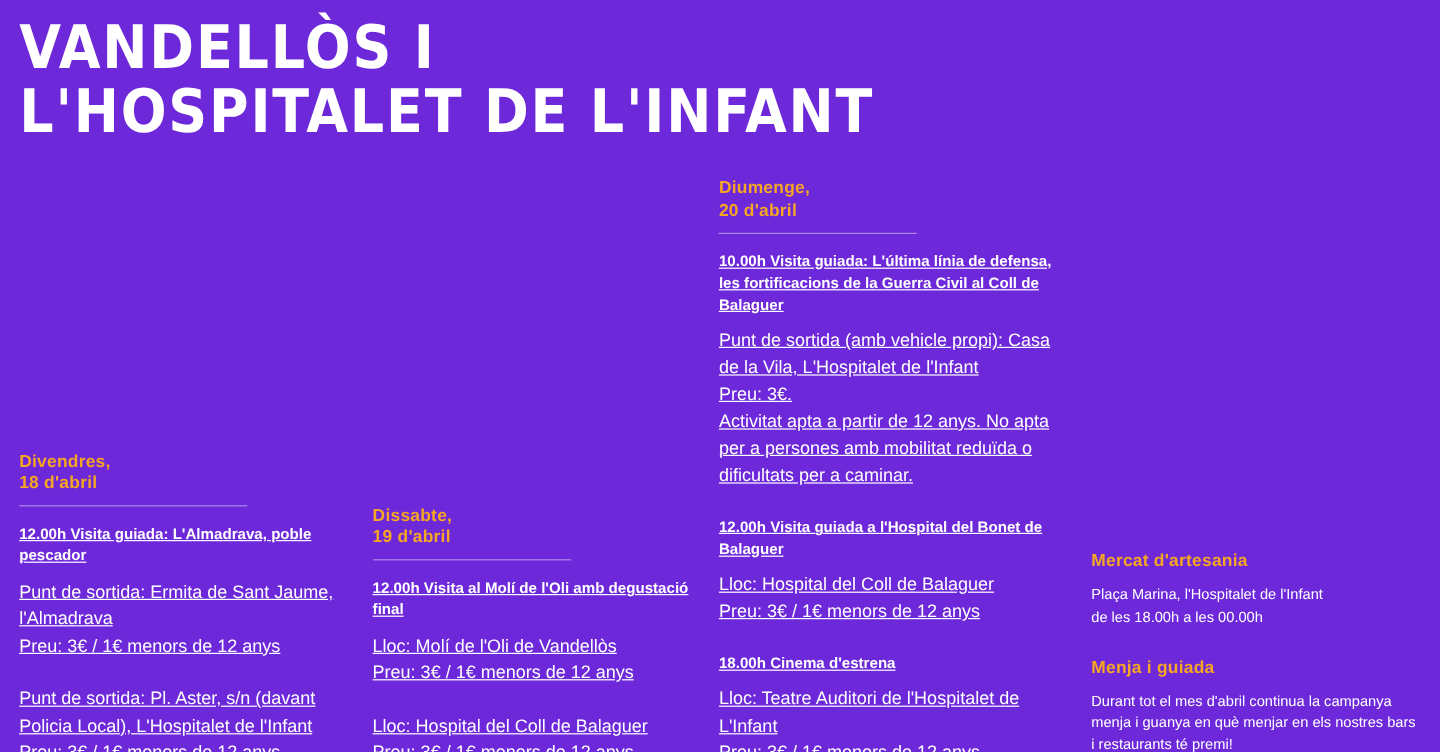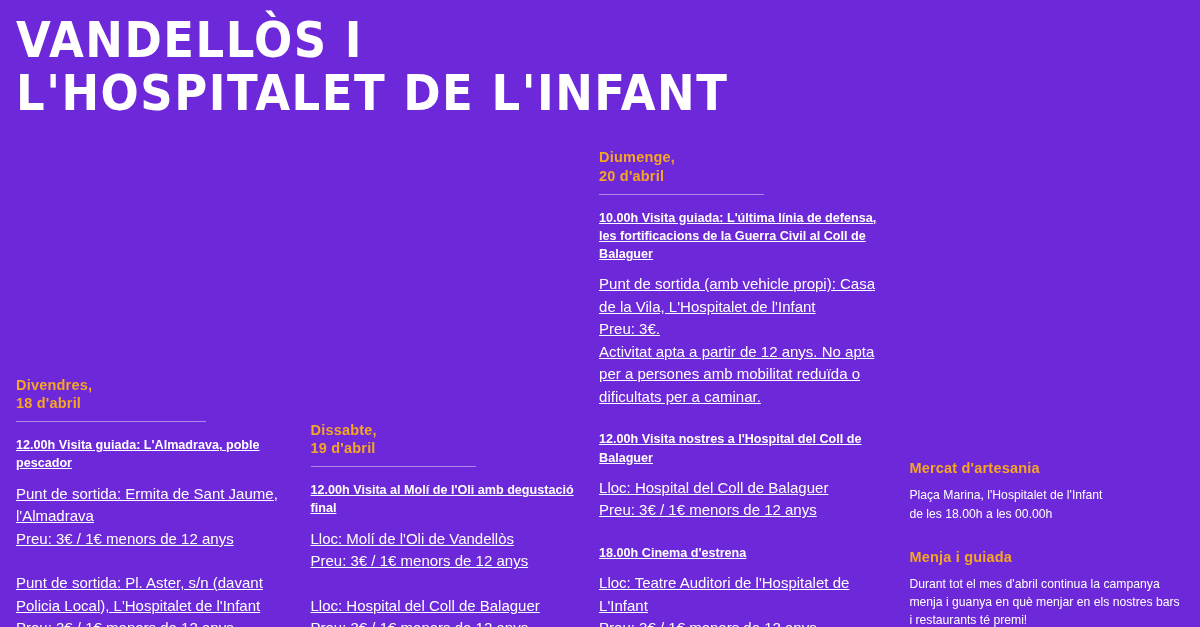--- a/index.html
+++ b/index.html
@@ -128,21 +128,21 @@
     <div class="col col-3">
       <div class="day-head">Diumenge,<br>20 d'abril</div>
       <div class="rule short"></div>
 
       <div class="event">
         <div class="headline">10.00h Visita guiada: L'última línia de defensa, les fortificacions de la Guerra Civil al Coll de Balaguer</div>
         <div class="detail">Punt de sortida (amb vehicle propi): Casa de la Vila, L'Hospitalet de l'Infant<br>Preu: 3€.<br>Activitat apta a partir de 12 anys. No apta per a persones amb mobilitat reduïda o dificultats per a caminar.</div>
       </div>
       <div class="spacer-sm"></div>
       <div class="event">
-        <div class="headline">12.00h  Visita nostres a l'Hospital del  Coll de Balaguer</div>
+        <div class="headline">12.00h  Visita guiada a l'Hospital del  Bonet de Balaguer</div>
         <div class="detail">Lloc: Hospital del Coll de Balaguer<br>Preu: 3€ / 1€ menors de 12 anys</div>
       </div>
       <div class="spacer-sm"></div>
       <div class="event">
         <div class="headline">18.00h Cinema d'estrena</div>
         <div class="detail">Lloc: Teatre Auditori de l'Hospitalet de L'Infant<br>Preu: 3€ / 1€ menors de 12 anys</div>
       </div>
     </div>
 
     <div class="col col-4">

